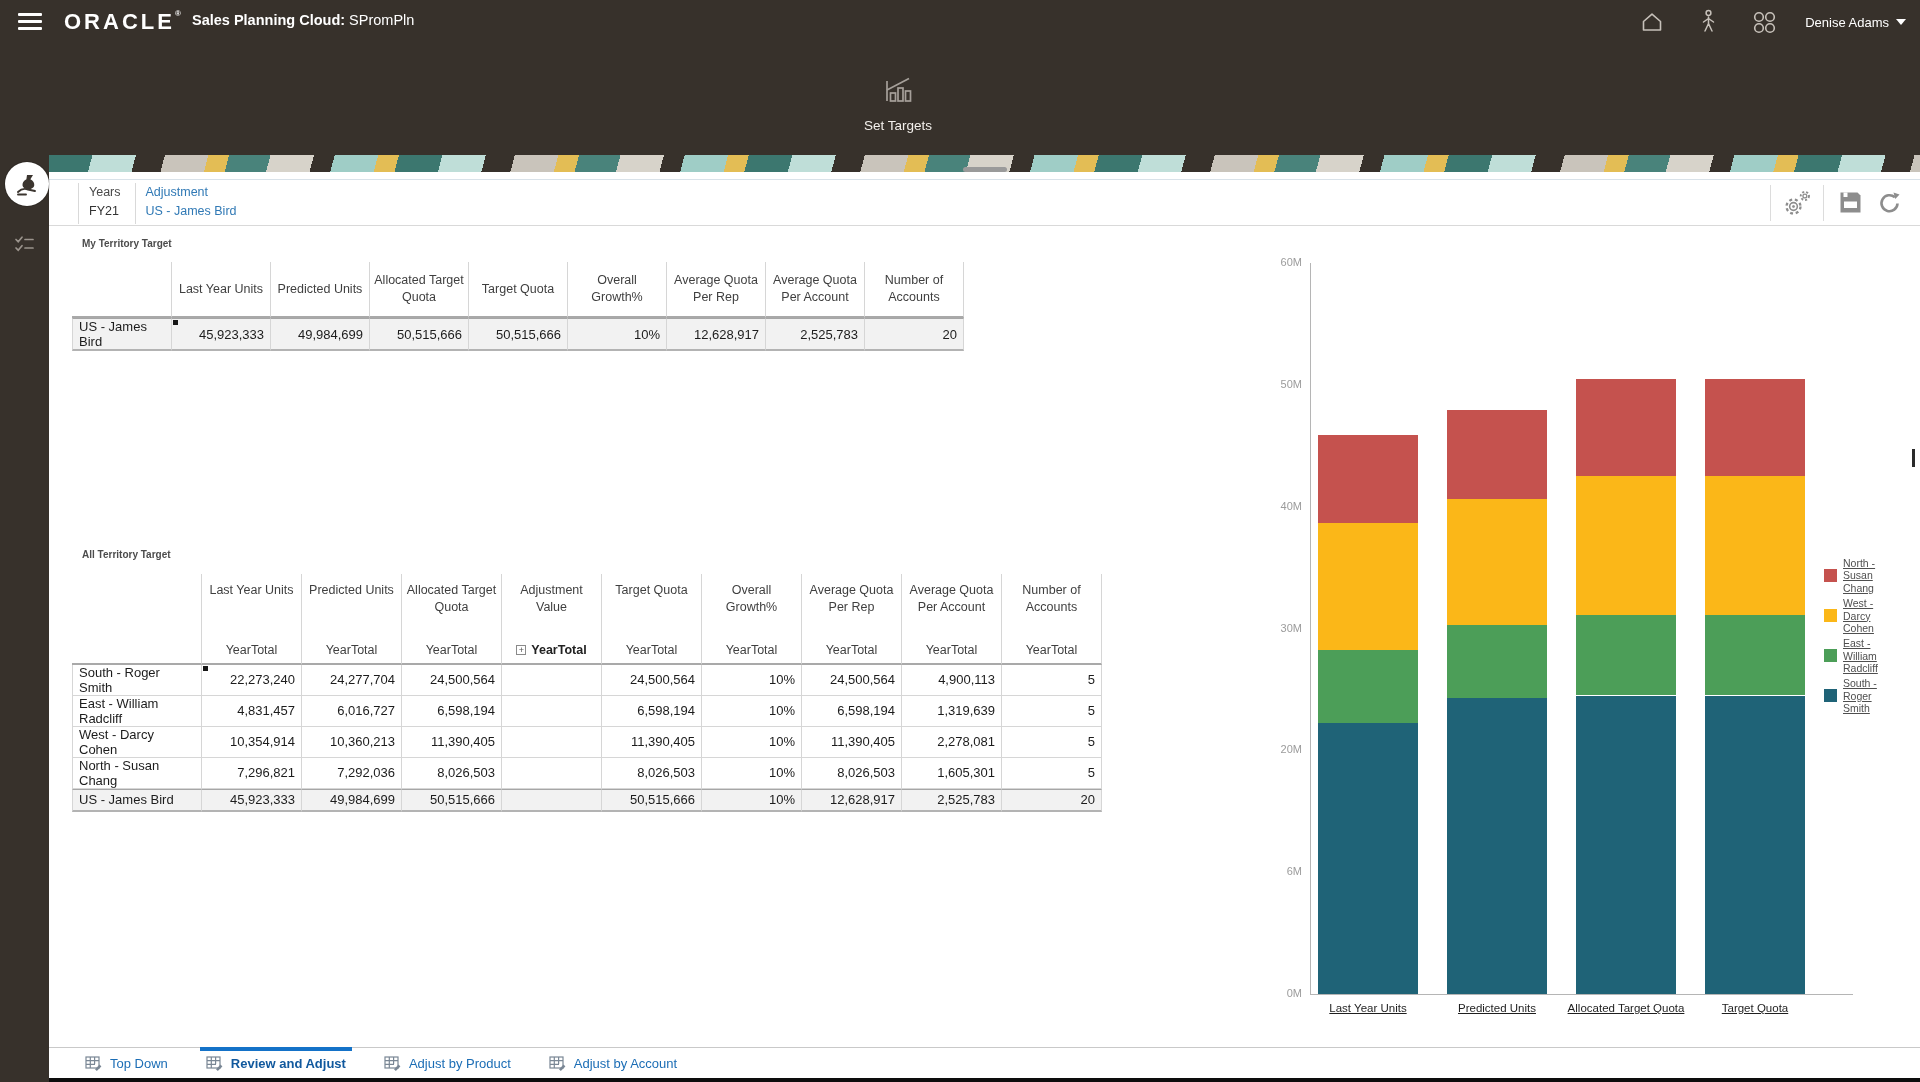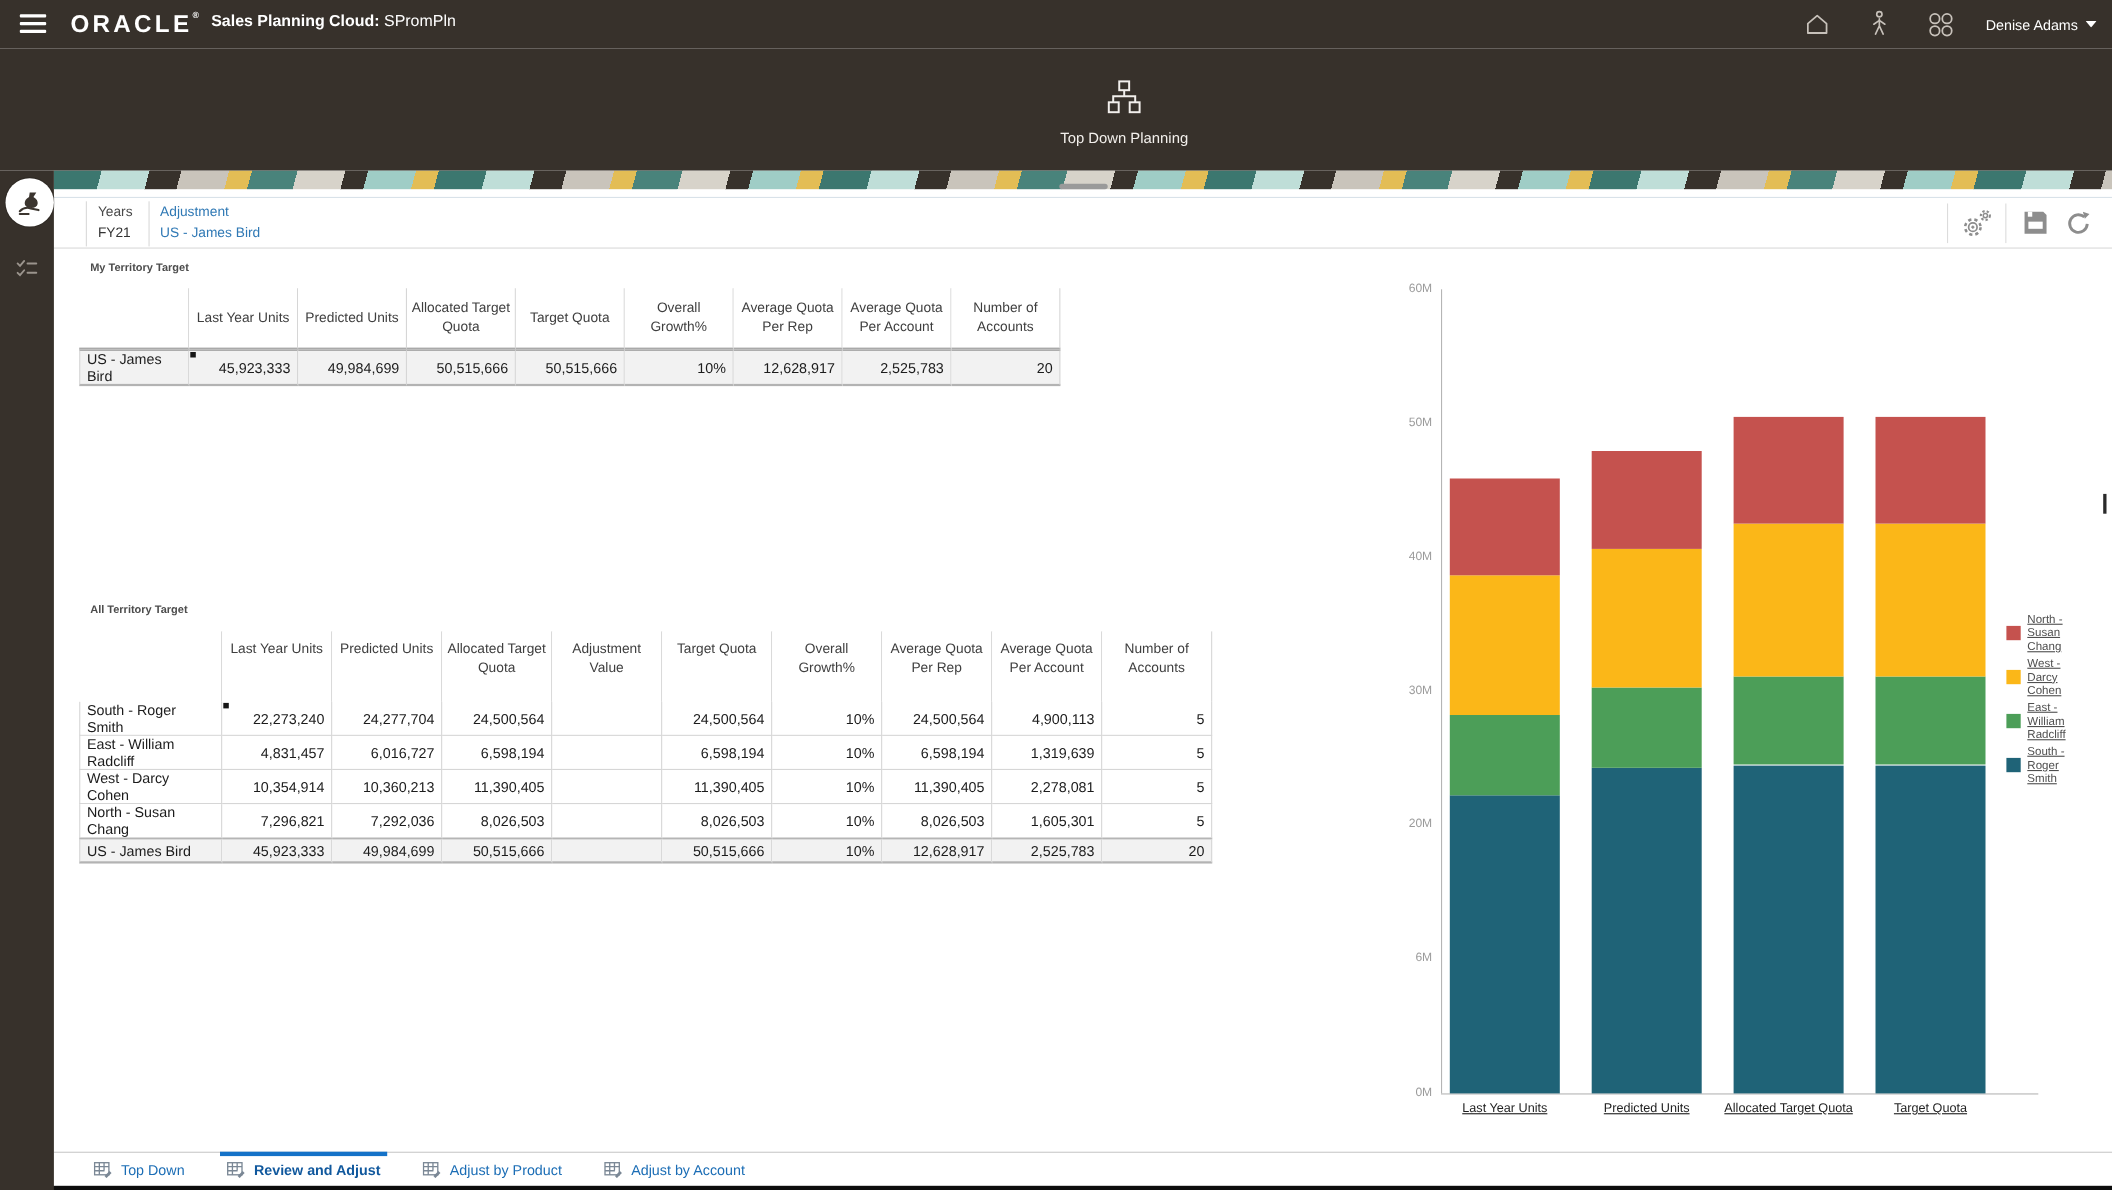--- a/index.html
+++ b/index.html
@@ -148,30 +148,31 @@
     <span class="user-menu">
       <span>Denise Adams</span>
       <svg width="10" height="6" viewBox="0 0 10 6">
           <path d="M0 0 L10 0 L5 6 Z" fill="#fff"></path>
         </svg>
     </span>
   </div>
 </div>
 
 <div class="navband">
-  <div class="nav-item nav-top-down">
+  <div class="nav-item nav-set-targets">
     <div class="nav-ic">
-      <svg width="36" height="36" viewBox="0 0 36 36" fill="none" stroke="#f2efec" stroke-width="1.8">
-          <rect x="13.5" y="4" width="9" height="8"></rect>
-          <path d="M18 12 V17.5 M8 23 V17.5 H28 V23"></path>
-          <rect x="4" y="23" width="9" height="9"></rect>
-          <rect x="23" y="23" width="9" height="9"></rect>
+      <svg width="34" height="34" viewBox="0 0 34 34" fill="none" stroke="#a6a09a" stroke-width="1.7">
+          <path d="M6 9 V29"></path>
+          <path d="M6 18 L28 6.5"></path>
+          <rect x="9.5" y="21" width="5" height="8"></rect>
+          <rect x="17" y="16" width="5" height="13"></rect>
+          <rect x="24.5" y="19" width="5" height="10"></rect>
         </svg>
     </div>
-    <div class="nav-label">Top Down Planning</div>
+    <div class="nav-label">Set Targets</div>
   </div>
 </div>
 
 <div class="sidebar">
   <div class="side-badge">
     <svg width="27" height="27" viewBox="0 0 27 27">
       <path d="M13 4 h6 l-2.6 4.2 c5.8 3 5.2 10 -2 10 s-7.8 -7 -2 -10 Z" fill="#3b352f"></path>
       <path d="M4 21 q4.5 -4.5 10 -2.5 l7 1.5" stroke="#3b352f" stroke-width="1.9" fill="none" stroke-linecap="round"></path>
       <path d="M4 23.5 h8" stroke="#3b352f" stroke-width="1.9" stroke-linecap="round"></path>
     </svg>
@@ -268,20 +269,32 @@
           <th class="corner" style="width: 130px;"></th>
           <th class="colhdr" style="width: 100px;">Last Year Units</th>
           <th class="colhdr" style="width: 100px;">Predicted Units</th>
           <th class="colhdr" style="width: 100px;">Allocated Target Quota</th>
           <th class="colhdr" style="width: 100px;">Adjustment Value</th>
           <th class="colhdr" style="width: 100px;">Target Quota</th>
           <th class="colhdr" style="width: 100px;">Overall Growth%</th>
           <th class="colhdr" style="width: 100px;">Average Quota Per Rep</th>
           <th class="colhdr" style="width: 100px;">Average Quota Per Account</th>
           <th class="colhdr" style="width: 100px;">Number of Accounts</th>
+        </tr>
+        <tr class="subrow">
+          <th class="corner"></th>
+          <th class="subhdr">YearTotal</th>
+          <th class="subhdr">YearTotal</th>
+          <th class="subhdr">YearTotal</th>
+          <th class="subhdr"><span class="plusbox">+</span><b>YearTotal</b></th>
+          <th class="subhdr">YearTotal</th>
+          <th class="subhdr">YearTotal</th>
+          <th class="subhdr">YearTotal</th>
+          <th class="subhdr">YearTotal</th>
+          <th class="subhdr">YearTotal</th>
         </tr>
       </thead>
       <tbody>
         <tr>
           <td class="rowhdr">South - Roger Smith</td>
           <td class="cell marker">22,273,240</td>
           <td class="cell">24,277,704</td>
           <td class="cell">24,500,564</td>
           <td class="cell"></td>
           <td class="cell">24,500,564</td>

